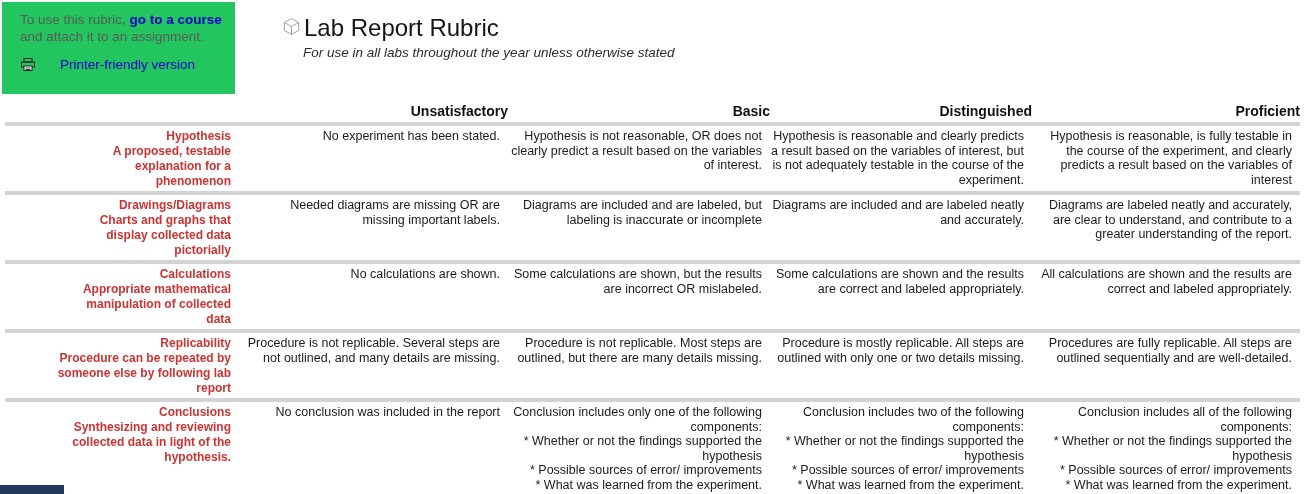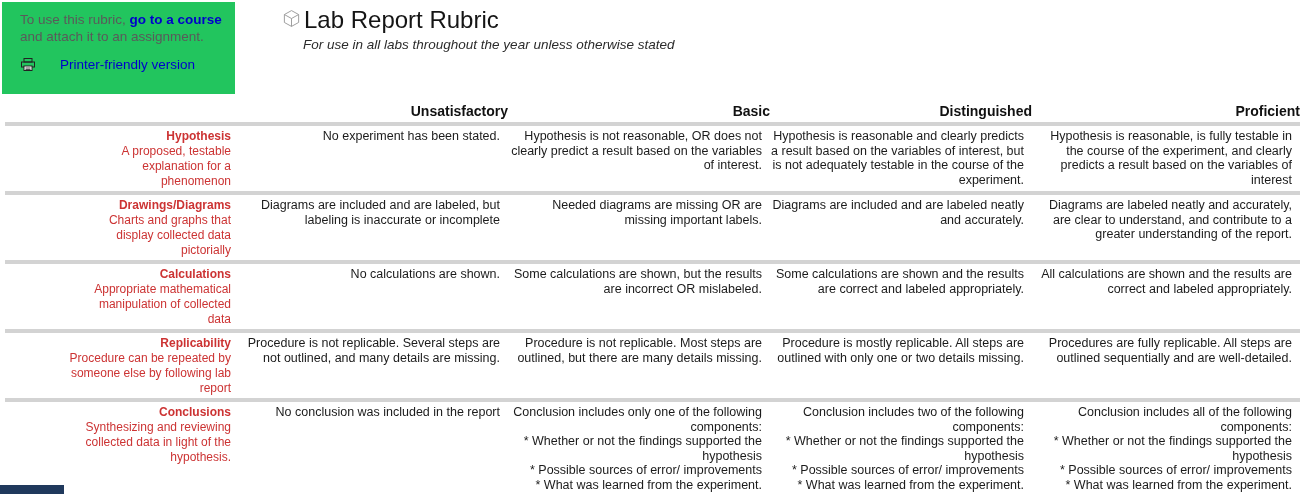--- a/index.html
+++ b/index.html
@@ -24,21 +24,21 @@
   .info-box a { color: #0000cc; text-decoration: none; cursor: pointer; }
   .course-link { font-weight: bold; }
   .printer-line {
     margin-top: 11px;
     display: flex; align-items: center; gap: 24px;
     font-size: 13.5px;
   }
   .printer-icon { display: inline-flex; }
 
   
-  .title-wrap { position: absolute; left: 282px; top: 6px; }
+  .title-wrap { position: absolute; left: 282px; top: 14px; }
   .title-row { display: flex; align-items: flex-start; gap: 3px; }
   .cube-icon { margin-top: 3px; display: inline-flex; }
   h1.page-title {
     margin: 0; font-size: 24px; font-weight: normal;
     color: #151515; letter-spacing: 0;
   }
   .subtitle {
     margin: 3px 0 0 21px;
     font-style: italic; font-size: 13.5px; color: #2b2b2b;
   }
@@ -54,21 +54,21 @@
   .col-h {
     font-weight: bold; font-size: 14px; color: #111111;
     padding: 3px 0 3px 0;
   }
   .crit {
     padding: 3px 14px 2px 13px;
     color: #cc3333;
     font-size: 12px; line-height: 15px;
   }
   .crit-name { font-weight: bold; }
-  .crit-desc { white-space: pre-line; }
+  .crit-desc { white-space: pre-line; font-weight: bold; }
   .cell {
     padding: 3px 8px 2px 0;
     font-size: 12.5px; line-height: 14.5px;
     color: #1b1b1b;
     white-space: pre-line;
   }
 
   
   .footer-bar {
     position: absolute; left: 0; top: 485px;
@@ -134,22 +134,22 @@
     <div class="cell">Hypothesis is reasonable, is fully testable in the course of the experiment, and clearly predicts a result based on the variables of interest</div>
   </div>
 
   <div class="t-row sep">
     <div class="crit">
       <div class="crit-name">Drawings/Diagrams</div>
       <div class="crit-desc">Charts and graphs that
 display collected data
 pictorially</div>
     </div>
+    <div class="cell">Needed diagrams are missing OR are missing important labels.</div>
     <div class="cell">Diagrams are included and are labeled, but labeling is inaccurate or incomplete</div>
-    <div class="cell">Needed diagrams are missing OR are missing important labels.</div>
     <div class="cell">Diagrams are included and are labeled neatly and accurately.</div>
     <div class="cell">Diagrams are labeled neatly and accurately, are clear to understand, and contribute to a greater understanding of the report.</div>
   </div>
 
   <div class="t-row sep">
     <div class="crit">
       <div class="crit-name">Calculations</div>
       <div class="crit-desc">Appropriate mathematical
 manipulation of collected
 data</div>

